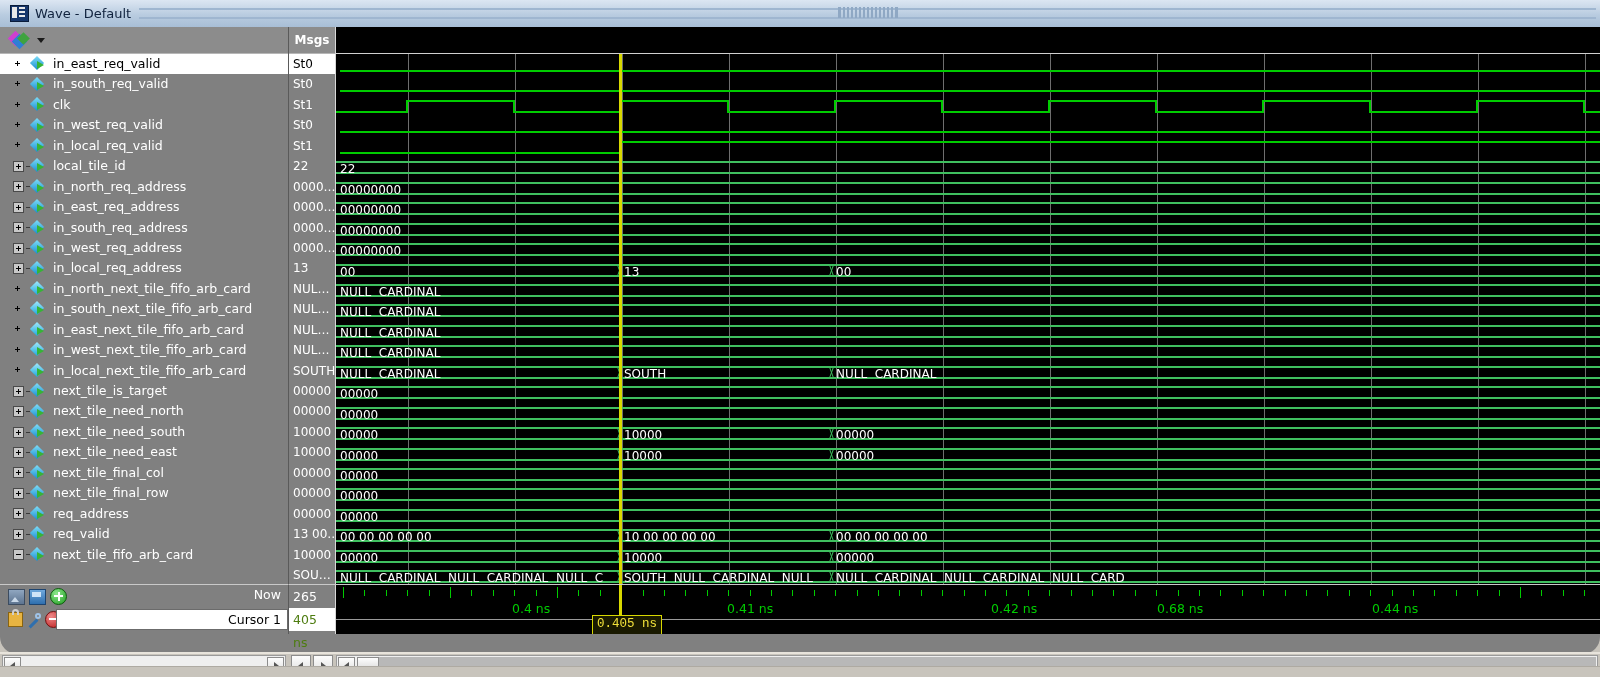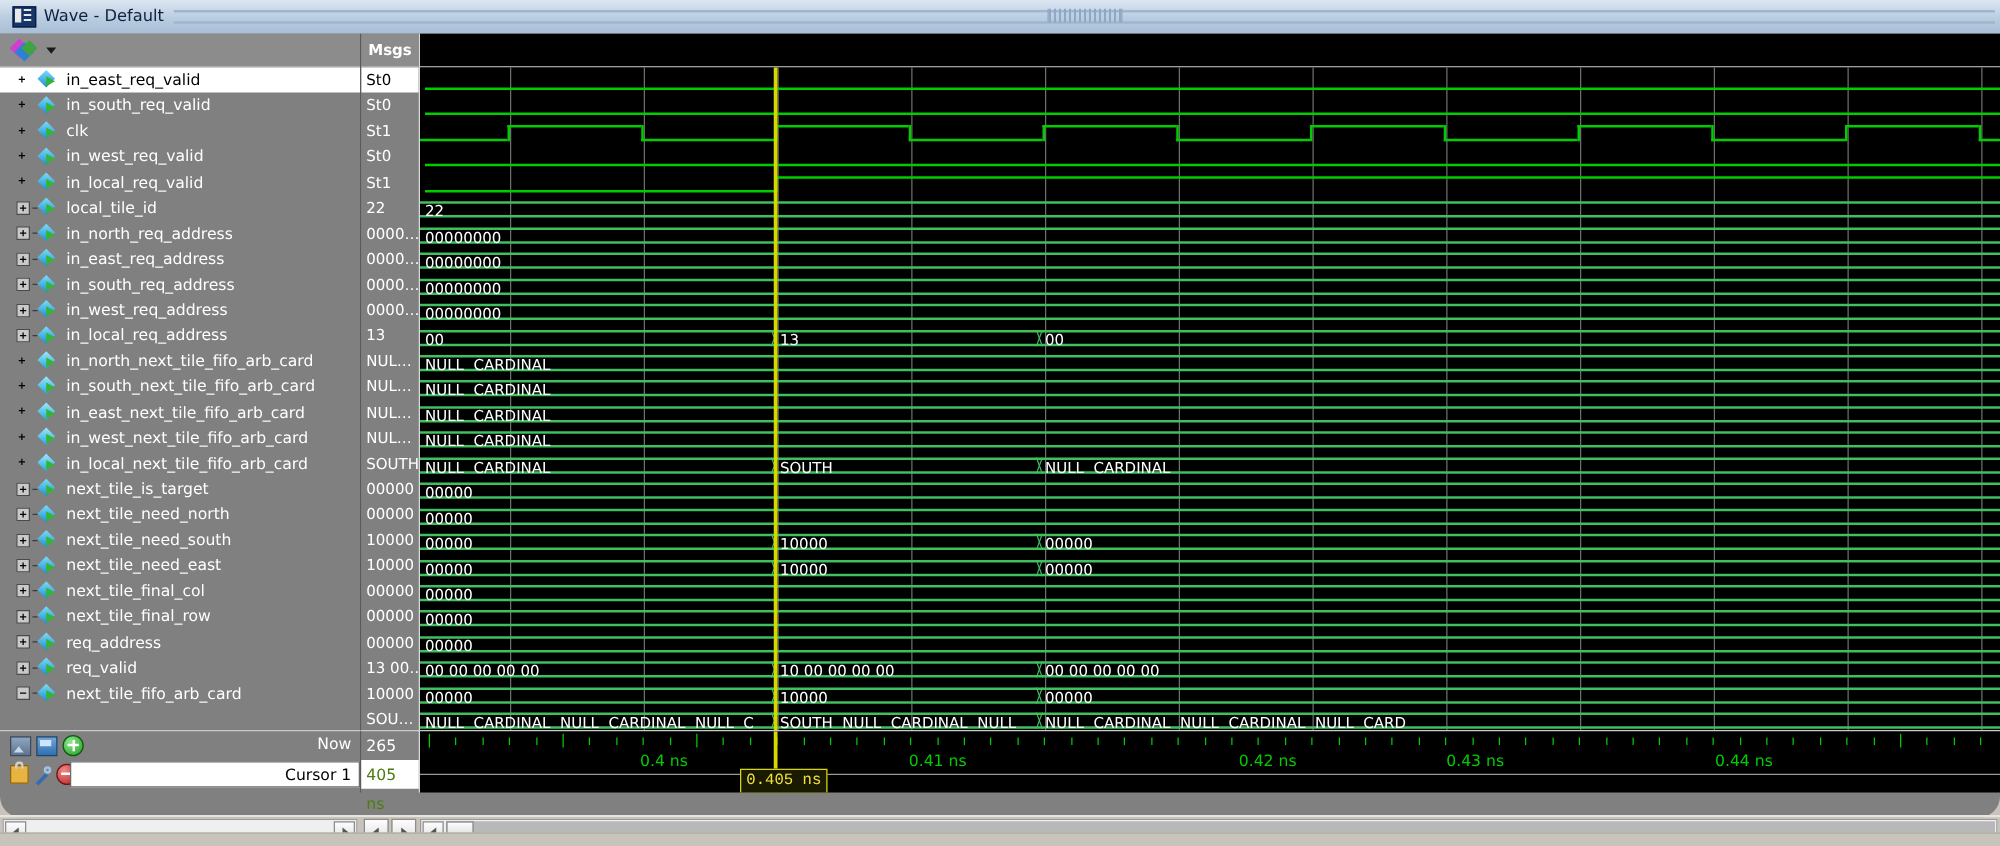--- a/index.html
+++ b/index.html
@@ -726,21 +726,21 @@
           <div class="tick min" style="left: 1162.6px;"></div>
           <div class="tick maj" style="left: 1184px;"></div>
           <div class="tick min" style="left: 1205.4px;"></div>
           <div class="tick min" style="left: 1226.8px;"></div>
           <div class="tick min" style="left: 1248.2px;"></div>
         </div>
       <div id="tl-labels">
           <div class="tl-lbl" style="left: 176px;">0.4 ns</div>
           <div class="tl-lbl" style="left: 391px;">0.41 ns</div>
           <div class="tl-lbl" style="left: 626px; margin-left: 29px;">0.42 ns</div>
-          <div class="tl-lbl" style="left: 821px;">0.43 ns</div>
+          <div class="tl-lbl" style="left: 821px;">0.68 ns</div>
           <div class="tl-lbl" style="left: 1036px;">0.44 ns</div>
         </div>
       <div class="tl-base"></div>
       <div class="tl-cursor" id="tl-cursor" style="left: 283px;"></div>
       <div class="cur-flag" id="cur-flag" style="left: 256px; font-family: Liberation Mono, monospace;">0.405 ns</div>
     </div>
   </div>
 
   <div class="hsep"></div>
   <div class="sb-row">

